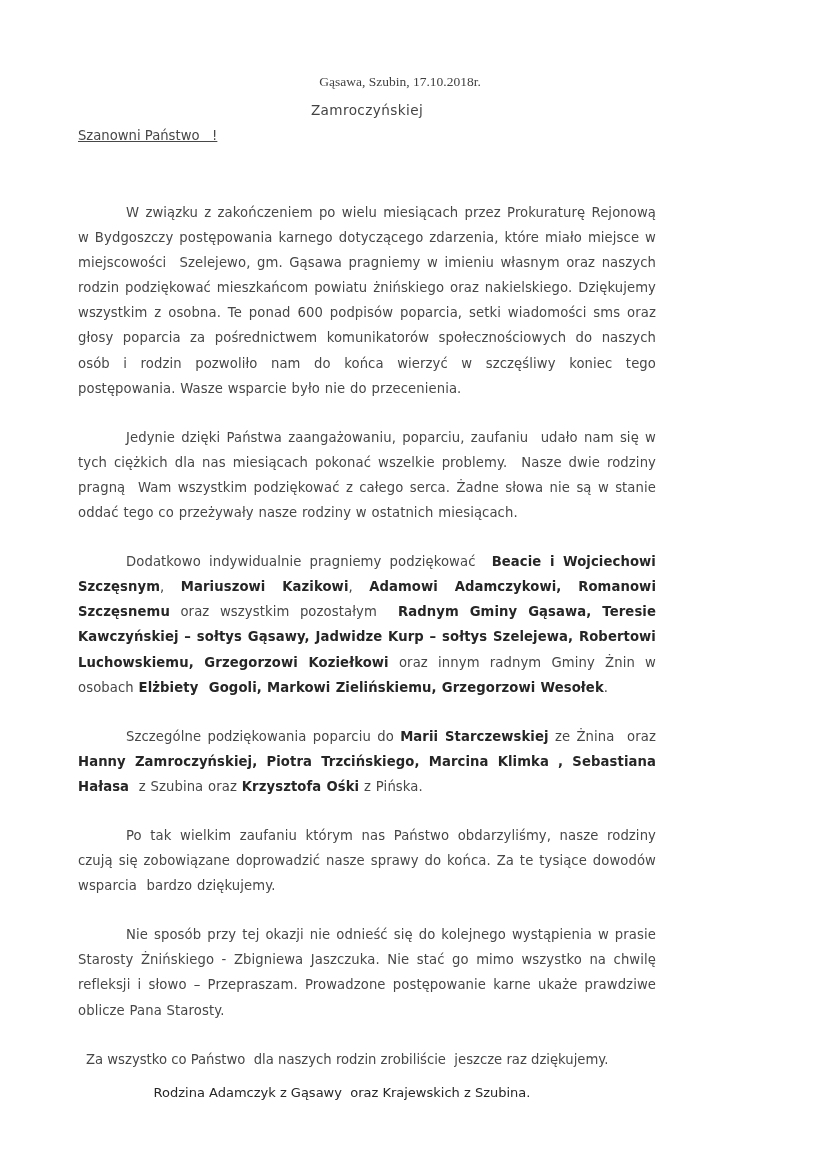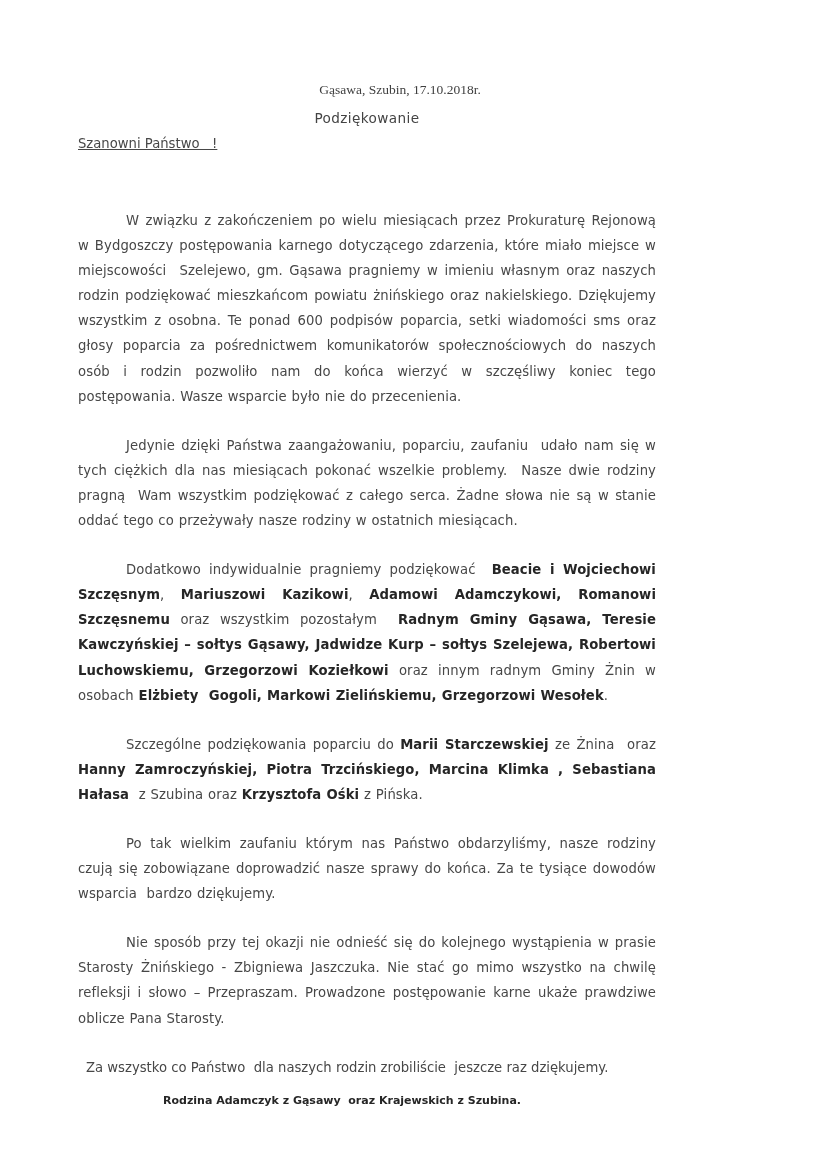--- a/index.html
+++ b/index.html
@@ -7,21 +7,21 @@
     padding: 0;
     background: #ffffff;
   }
   .page {
     position: relative;
     width: 734px;
     height: 1169px;
     margin: 0;
     background: #ffffff;
     box-sizing: border-box;
-    padding: 8px 78px;
+    padding: 0 78px;
     overflow: hidden;
     font-family: "DejaVu Sans", "Liberation Sans", sans-serif;
     color: #474747;
     font-size: 13.2px;
   }
   .date-line {
     font-family: "Liberation Serif", "DejaVu Serif", serif;
     font-size: 13.5px;
     line-height: 16px;
     margin: 74px 0 0 66px;
@@ -69,32 +69,32 @@
     margin: 14px 70px 0 0;
     line-height: 25.1px;
     text-align: center;
     text-indent: 0;
   }
   .signature {
     margin: 4px 50px 0 0;
     line-height: 25.1px;
     text-align: center;
     text-indent: 0;
-    font-weight: 700;
-    font-size: 11px;
+    font-weight: 400;
+    font-size: 13px;
     color: #262626;
   }
 </style>
 </head>
 <body>
 
 <div class="page">
   <div class="date-line">Gąsawa, Szubin, 17.10.2018r.</div>
 
-  <div class="doc-title">Podziękowanie</div>
+  <div class="doc-title">Zamroczyńskiej</div>
 
   <div class="salutation">Szanowni Państwo&nbsp;&nbsp;&nbsp;!</div>
 
   <div class="paragraphs">
       <p><span>W związku z zakończeniem po wielu miesiącach przez Prokuraturę Rejonową w Bydgoszczy postępowania karnego dotyczącego zdarzenia, które miało miejsce w miejscowości&nbsp; Szelejewo, gm. Gąsawa pragniemy w imieniu własnym oraz naszych rodzin podziękować mieszkańcom powiatu żnińskiego oraz nakielskiego. Dziękujemy wszystkim z osobna. Te ponad 600 podpisów poparcia, setki wiadomości sms oraz głosy poparcia za pośrednictwem komunikatorów społecznościowych do naszych osób i rodzin pozwoliło nam do końca wierzyć w szczęśliwy koniec tego postępowania. Wasze wsparcie było nie do przecenienia.</span></p>
       <p><span>Jedynie dzięki Państwa zaangażowaniu, poparciu, zaufaniu&nbsp; udało nam się w tych ciężkich dla nas miesiącach pokonać wszelkie problemy.&nbsp; Nasze dwie rodziny pragną&nbsp; Wam wszystkim podziękować z całego serca. Żadne słowa nie są w stanie oddać tego co przeżywały nasze rodziny w ostatnich miesiącach.</span></p>
       <p><span>Dodatkowo indywidualnie pragniemy podziękować&nbsp; </span><span class="b">Beacie i Wojciechowi Szczęsnym</span><span>, </span><span class="b">Mariuszowi Kazikowi</span><span>, </span><span class="b">Adamowi Adamczykowi, Romanowi Szczęsnemu</span><span> oraz wszystkim pozostałym&nbsp; </span><span class="b">Radnym Gminy Gąsawa, Teresie Kawczyńskiej – sołtys Gąsawy, Jadwidze Kurp – sołtys Szelejewa, Robertowi Luchowskiemu, Grzegorzowi Koziełkowi</span><span> oraz innym radnym Gminy Żnin w osobach </span><span class="b">Elżbiety&nbsp; Gogoli, Markowi Zielińskiemu, Grzegorzowi Wesołek</span><span>.</span></p>
       <p><span>Szczególne podziękowania poparciu do </span><span class="b">Marii Starczewskiej</span><span> ze Żnina&nbsp; oraz </span><span class="b">Hanny Zamroczyńskiej, Piotra Trzcińskiego, Marcina Klimka , Sebastiana Hałasa</span><span>&nbsp; z Szubina oraz </span><span class="b">Krzysztofa Ośki</span><span> z Pińska.</span></p>
       <p><span>Po tak wielkim zaufaniu którym nas Państwo obdarzyliśmy, nasze rodziny czują się zobowiązane doprowadzić nasze sprawy do końca. Za te tysiące dowodów wsparcia&nbsp; bardzo dziękujemy.</span></p>
       <p><span>Nie sposób przy tej okazji nie odnieść się do kolejnego wystąpienia w prasie Starosty Żnińskiego - Zbigniewa Jaszczuka. Nie stać go mimo wszystko na chwilę refleksji i słowo – Przepraszam. Prowadzone postępowanie karne ukaże prawdziwe oblicze Pana Starosty.</span></p>

